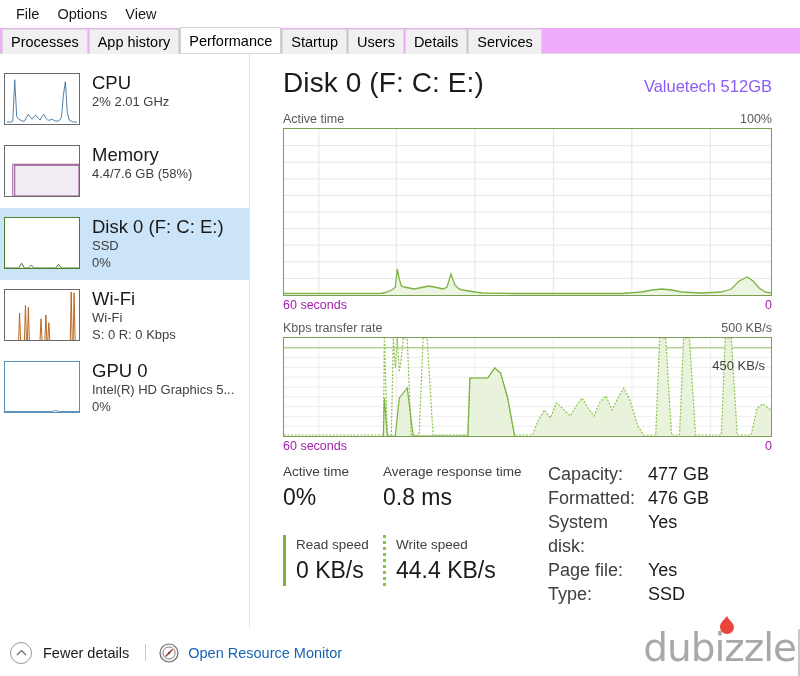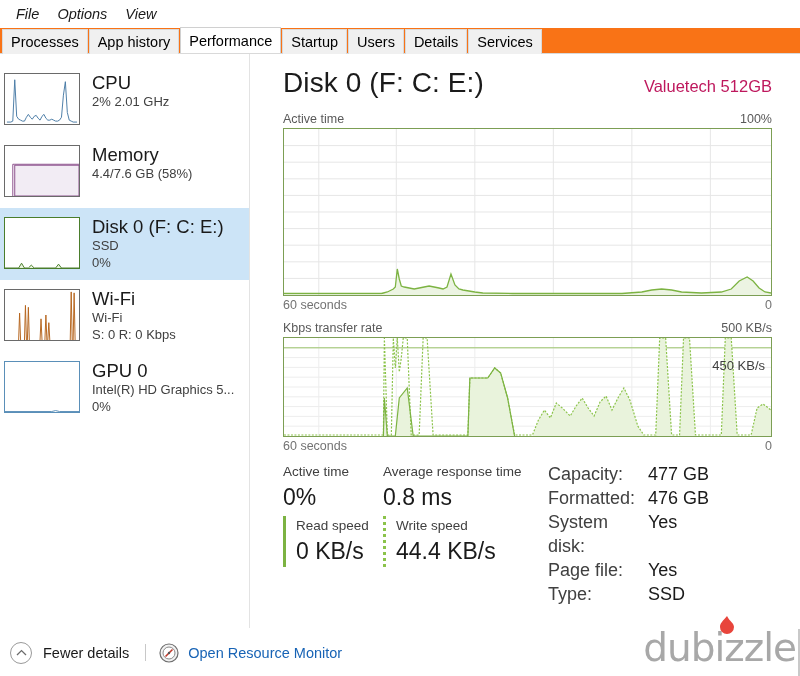--- a/index.html
+++ b/index.html
@@ -16,35 +16,34 @@
     display: flex; flex-direction: column;
   }
 
   
   .menubar {
     height: 28px;
     display: flex; align-items: center;
     padding-left: 7px;
     background: #ffffff;
     flex: 0 0 auto;
-    font-style: italic;
   }
   .menubar-item {
     font-size: 14.5px;
     color: #1a1a1a;
     padding: 2px 9px;
     cursor: default;
     white-space: nowrap;
   }
 
   
   .tabstrip {
     height: 26px;
     display: flex; align-items: flex-end;
-    background: #f97316;
+    background: #f0abfc;
     border-bottom: 1px solid #d9d9d9;
     padding-left: 2px;
     flex: 0 0 auto;
     position: relative;
   }
   .tab {
     font-size: 14.5px;
     color: #000000;
     height: 25px;
     line-height: 25px;
@@ -134,21 +133,21 @@
     margin-bottom: 12px;
   }
   .main-title {
     font-size: 28px;
     color: #1a1a1a;
     line-height: 34px;
     letter-spacing: 0.1px;
   }
   .main-model {
     font-size: 16.5px;
-    color: #be185d;
+    color: #8b5cf6;
     white-space: nowrap;
   }
 
   .graph-label-row {
     display: flex;
     justify-content: space-between;
     align-items: baseline;
     font-size: 12.5px;
     color: #595959;
     margin-bottom: 2px;
@@ -159,21 +158,21 @@
     position: relative;
     overflow: hidden;
   }
   .graph-box svg { display: block; width: 100%; height: 100%; }
   .graph-tall { height: 168px; }
   .graph-short { height: 100px; }
   .axis-row {
     display: flex;
     justify-content: space-between;
     font-size: 12.5px;
-    color: #737373;
+    color: #a21caf;
     margin-top: 2px;
     margin-bottom: 9px;
   }
   .overlay-label {
     position: absolute;
     right: 6px;
     top: 20px;
     font-size: 13px;
     color: #404040;
     background: transparent;
@@ -194,21 +193,21 @@
     font-size: 13.5px;
     color: #404040;
     line-height: 19px;
   }
   .stat-value {
     font-size: 23px;
     color: #1a1a1a;
     line-height: 32px;
     white-space: nowrap;
   }
-  .speed-row { display: flex; margin-top: 3px; }
+  .speed-row { display: flex; margin-top: 22px; }
   .speed-cell {
     padding-left: 10px;
     position: relative;
   }
   .speed-cell.read { width: 100px; border-left: 3px solid #7cb342; }
   .speed-cell.write {
     width: 165px;
     border-left: 3px dotted #8bc34a;
   }
 

